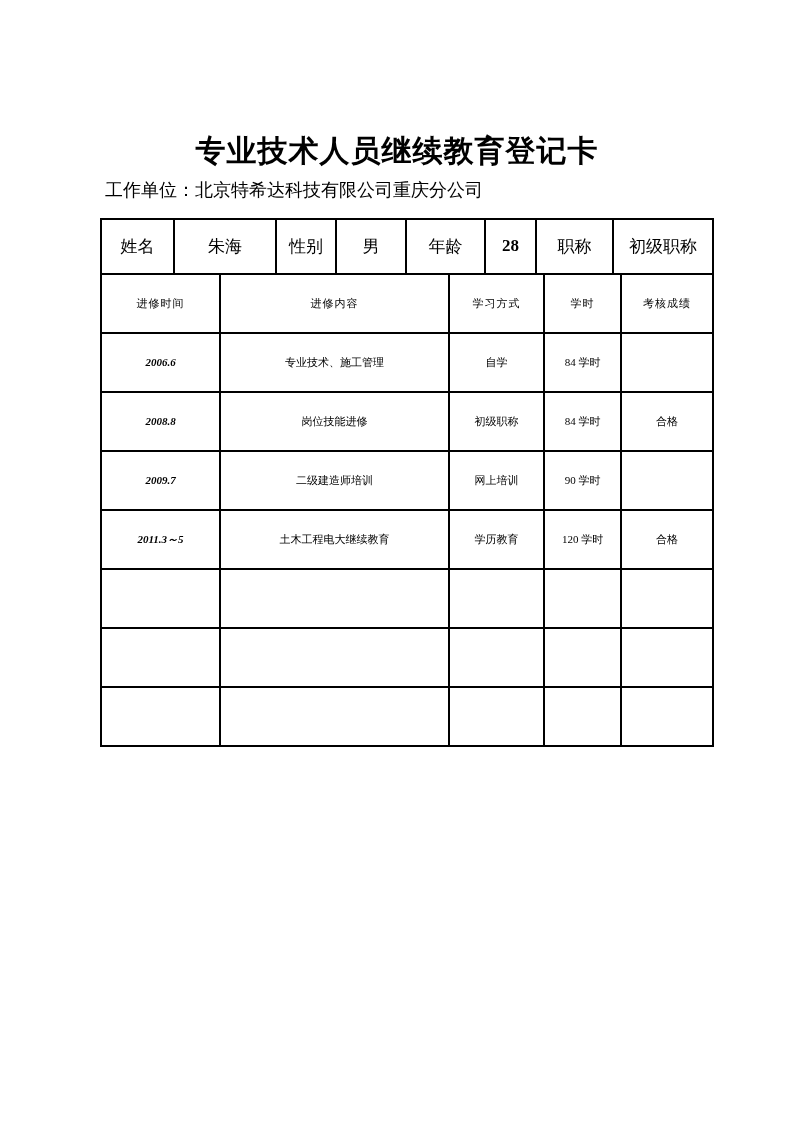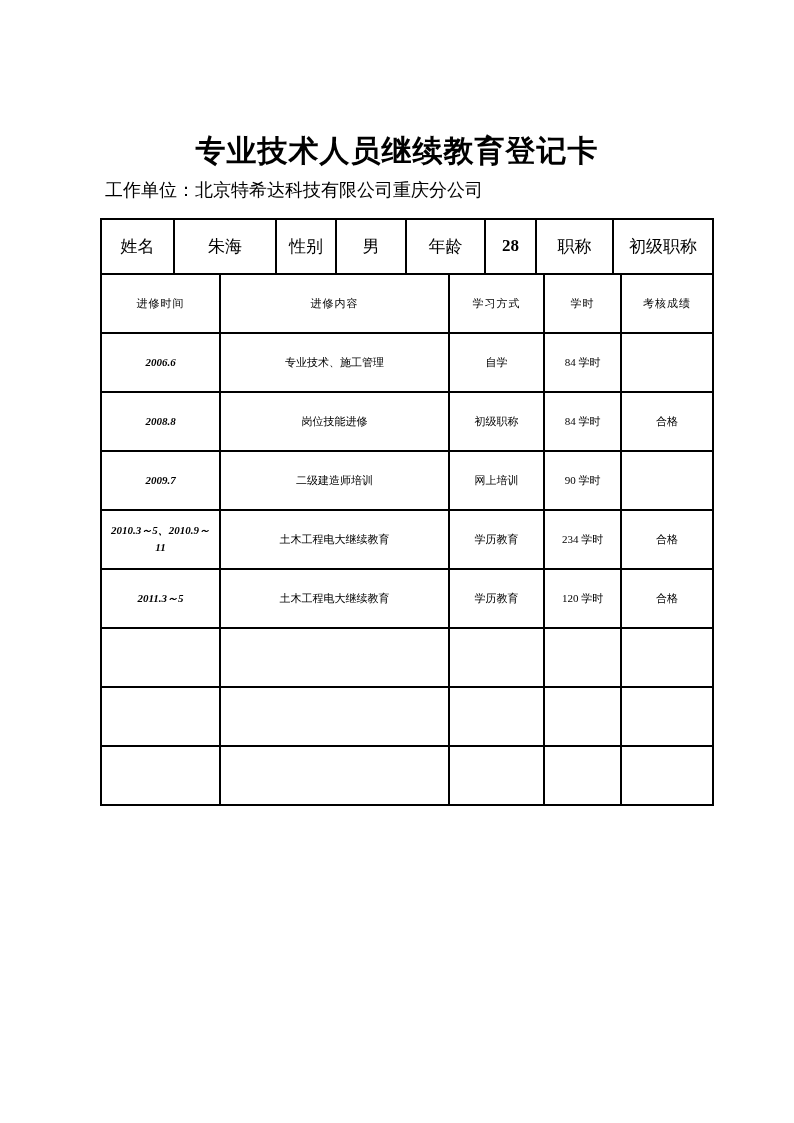--- a/index.html
+++ b/index.html
@@ -144,27 +144,20 @@
           <td>合格</td>
         </tr>
         <tr>
           <td>2009.7</td>
           <td>二级建造师培训</td>
           <td>网上培训</td>
           <td>90 学时</td>
           <td></td>
         </tr>
         <tr>
-          <td>2010.3～5、2010.9～11</td>
-          <td>土木工程电大继续教育</td>
-          <td>学历教育</td>
-          <td>234 学时</td>
-          <td>合格</td>
-        </tr>
-        <tr>
           <td>2011.3～5</td>
           <td>土木工程电大继续教育</td>
           <td>学历教育</td>
           <td>120 学时</td>
           <td>合格</td>
         </tr>
         <tr>
           <td></td>
           <td></td>
           <td></td>

